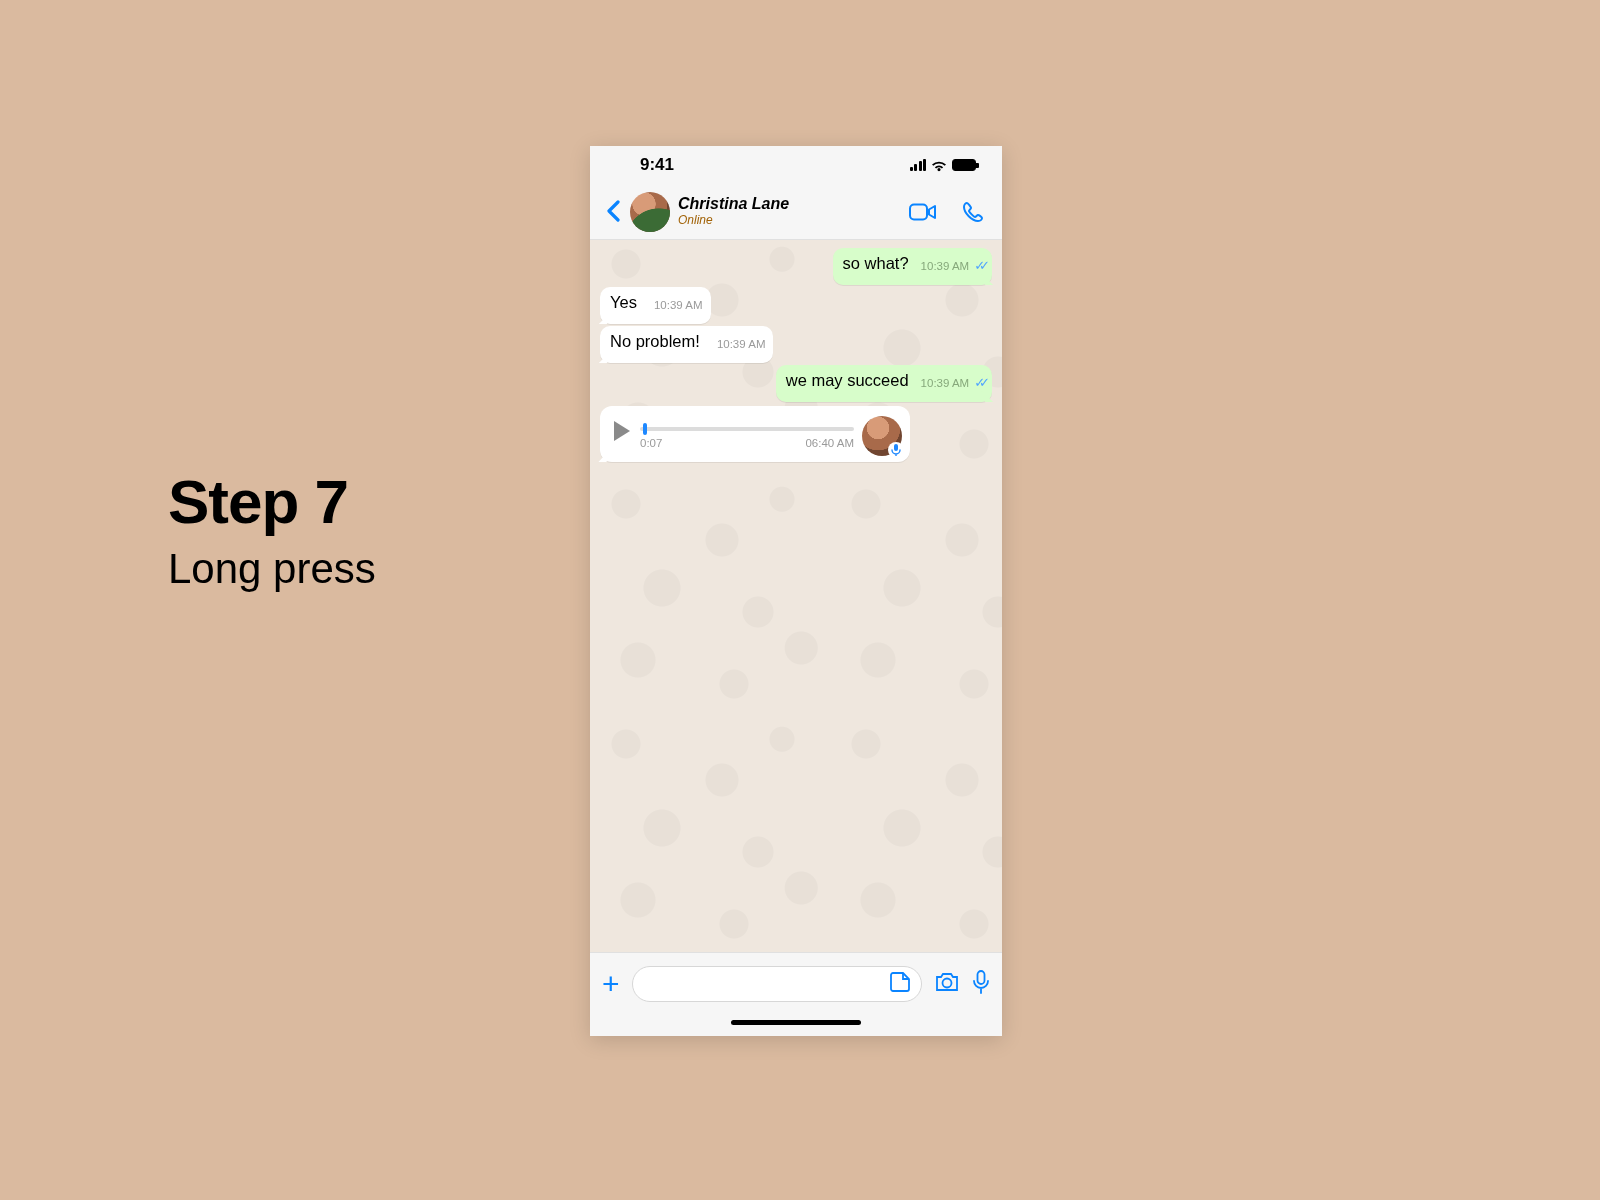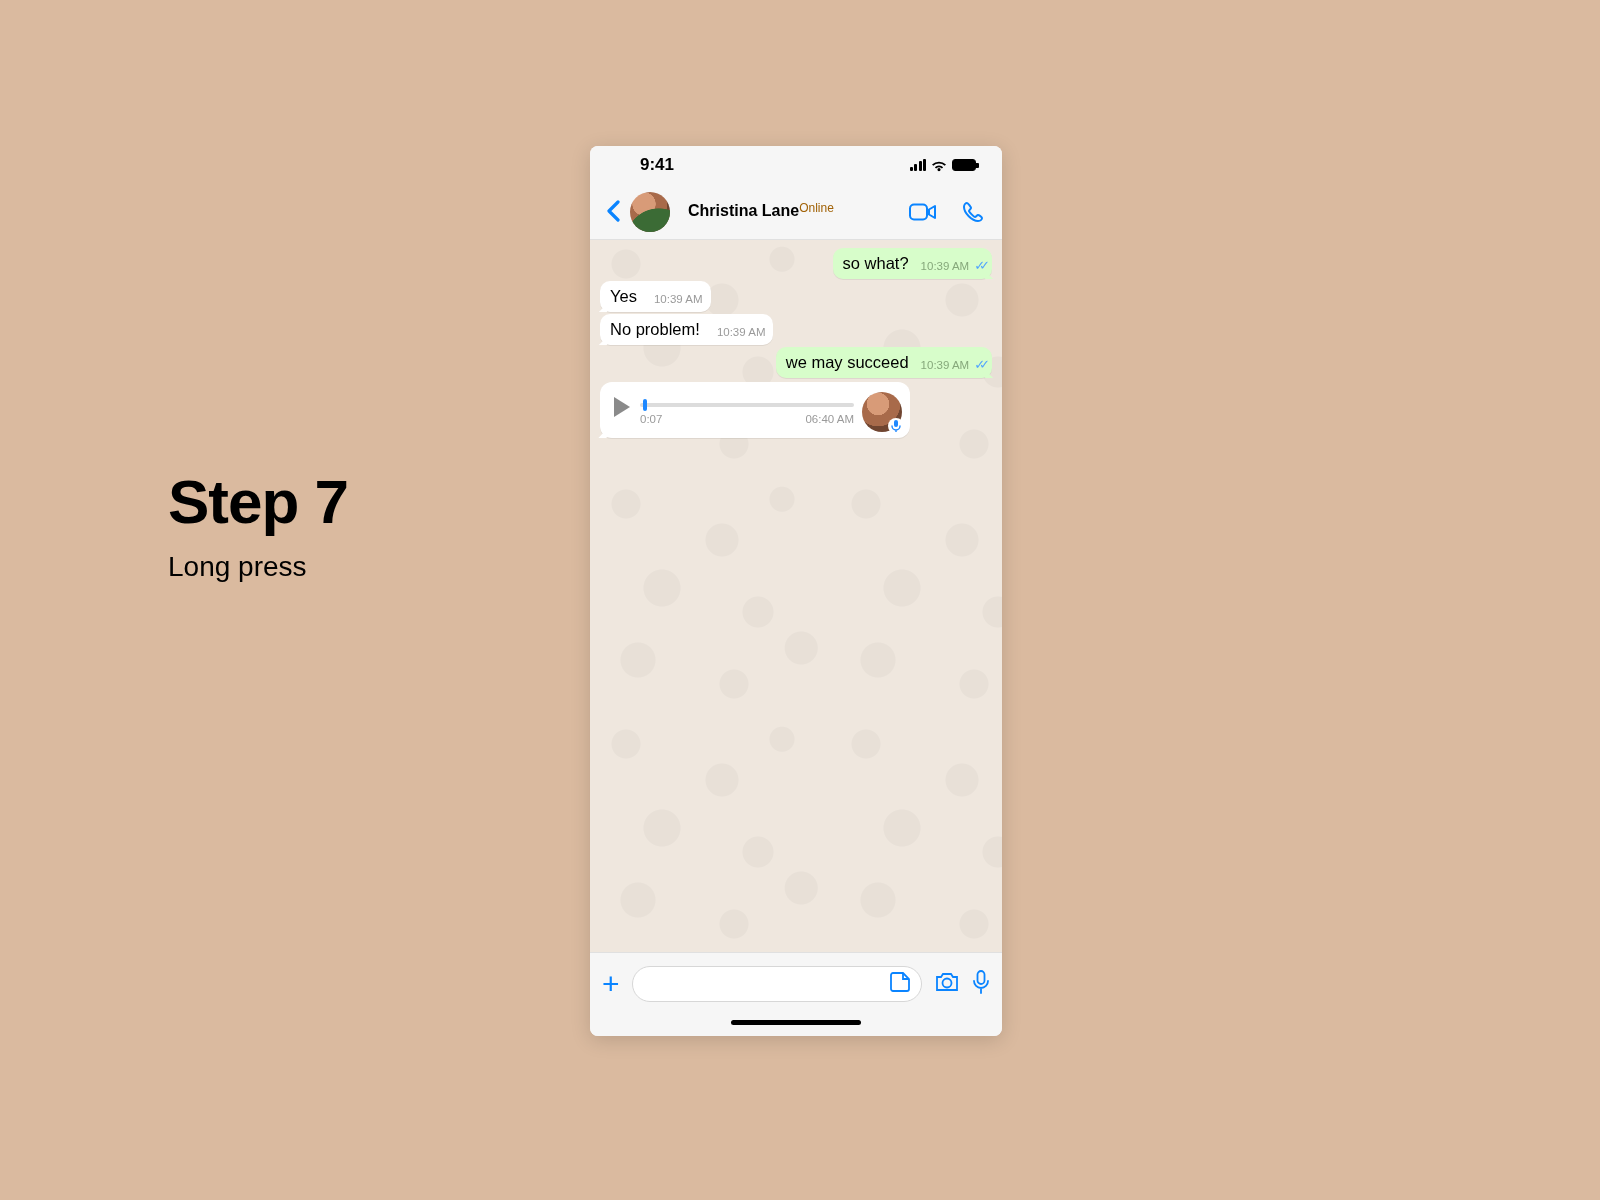--- a/index.html
+++ b/index.html
@@ -11,30 +11,30 @@
     position: relative;
     overflow: hidden;
   }
   .caption {
     position: absolute;
     left: 168px;
     top: 466px;
     color: #000;
   }
   .caption h1 { font-size: 62px; font-weight: 800; letter-spacing: -1px; }
-  .caption p  { font-size: 28px; font-weight: 400; margin-top: 14px; }
+  .caption p  { font-size: 42px; font-weight: 400; margin-top: 8px; }
 
   .phone {
     position: absolute;
     left: 590px;
     top: 146px;
     width: 412px;
     height: 890px;
     background: #f6f6f6;
-    border-radius: 8px;
+    border-radius: 0px;
     box-shadow: 0 4px 20px rgba(0,0,0,.15);
     display: flex;
     flex-direction: column;
     overflow: hidden;
   }
 
   
   .statusbar {
     height: 38px;
     display: flex;
@@ -59,21 +59,21 @@
     height: 56px;
     display:flex; align-items:center;
     padding: 0 14px;
     gap: 8px;
     border-bottom: 1px solid #e0e0e0;
     background:#f6f6f6;
   }
   .back { color:#0A84FF; font-size:30px; font-weight:500; padding:0 2px;}
   .avatar { width:40px; height:40px; border-radius:50%; background: radial-gradient(circle at 35% 30%, #d89b78 0 30%, #a86a4a 31% 60%, #704530 61% 100%); flex:0 0 auto; position:relative; overflow:hidden;}
   .avatar::after{content:"";position:absolute;inset:-20% -20% -40% -40%;background:radial-gradient(circle at 70% 90%, #3b6b35 0 45%, transparent 46%);}
-  .who { display:flex; line-height:1.15; margin-left:10px; flex:1;}
+  .who { display:flex; flex-direction:column; line-height:1.15; margin-left:0; flex:1;font-style:italic;}
   .who .name{ font-weight:700; font-size:16px; color:#000;}
   .who .status{ font-size:12px; color:#a16207;}
   .hdricon { color:#0A84FF; width:30px; height:30px; display:flex; align-items:center; justify-content:center; margin-left:12px;}
 
   
   .chat {
     flex:1;
     background:#efe7de;
     position:relative;
     overflow:hidden;
@@ -92,21 +92,21 @@
       radial-gradient(circle at 60% 85%, rgba(0,0,0,.03) 0 14px, transparent 15px),
       radial-gradient(circle at 88% 70%, rgba(0,0,0,.03) 0 16px, transparent 17px);
     background-size: 240px 240px;
     pointer-events:none;
   }
   .row { display:flex; margin:2px 0; position:relative; z-index:1;}
   .row.out{ justify-content:flex-end; }
   .bubble{
     max-width: 78%;
     border-radius: 10px;
-    padding: 6px 8px 6px 10px;
+    padding: 6px 8px 12px 10px;
     font-size: 16.5px;
     color:#000;
     box-shadow: 0 1px 0 rgba(0,0,0,.07);
     position:relative;
     display:flex; align-items:flex-end; gap:10px;
   }
   .bubble .txt{ padding-right:2px;}
   .bubble .meta{ font-size:11.5px; color:#9a9a9a; white-space:nowrap; padding-bottom:1px;}
   .row.in  .bubble{ background:#fff;gap:15px; }
   .row.out .bubble{ background:#d7fdca; }

